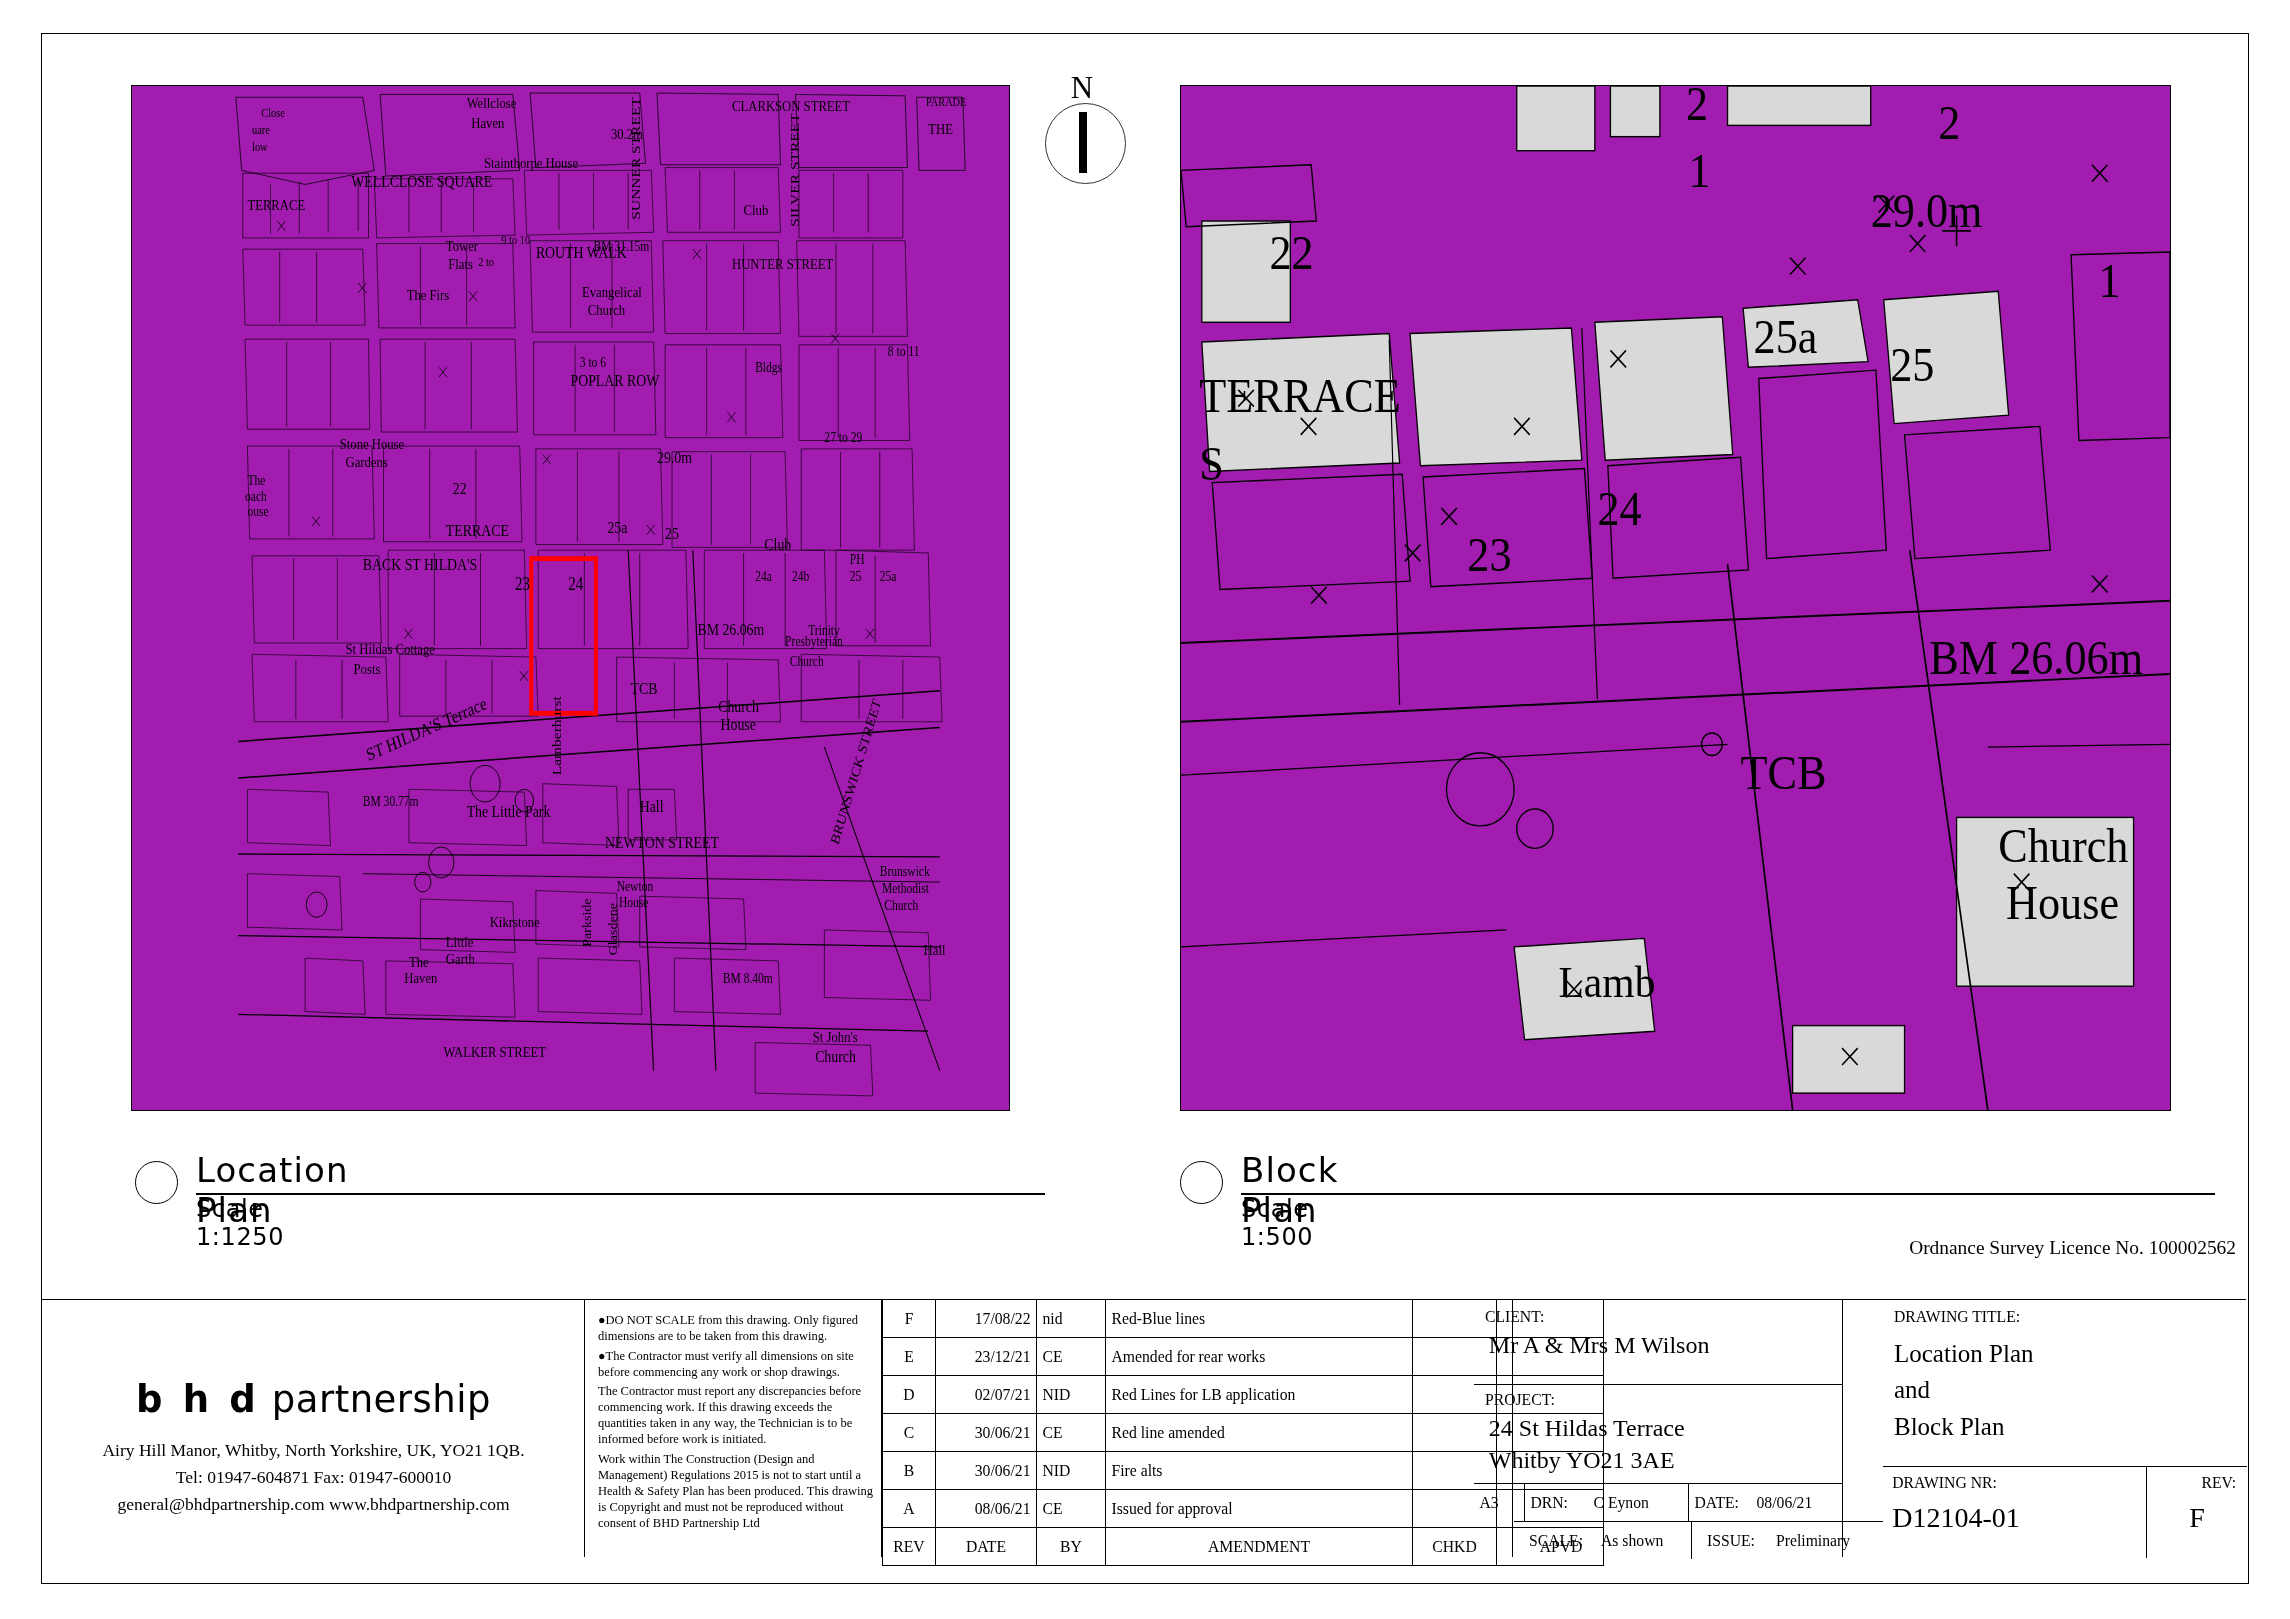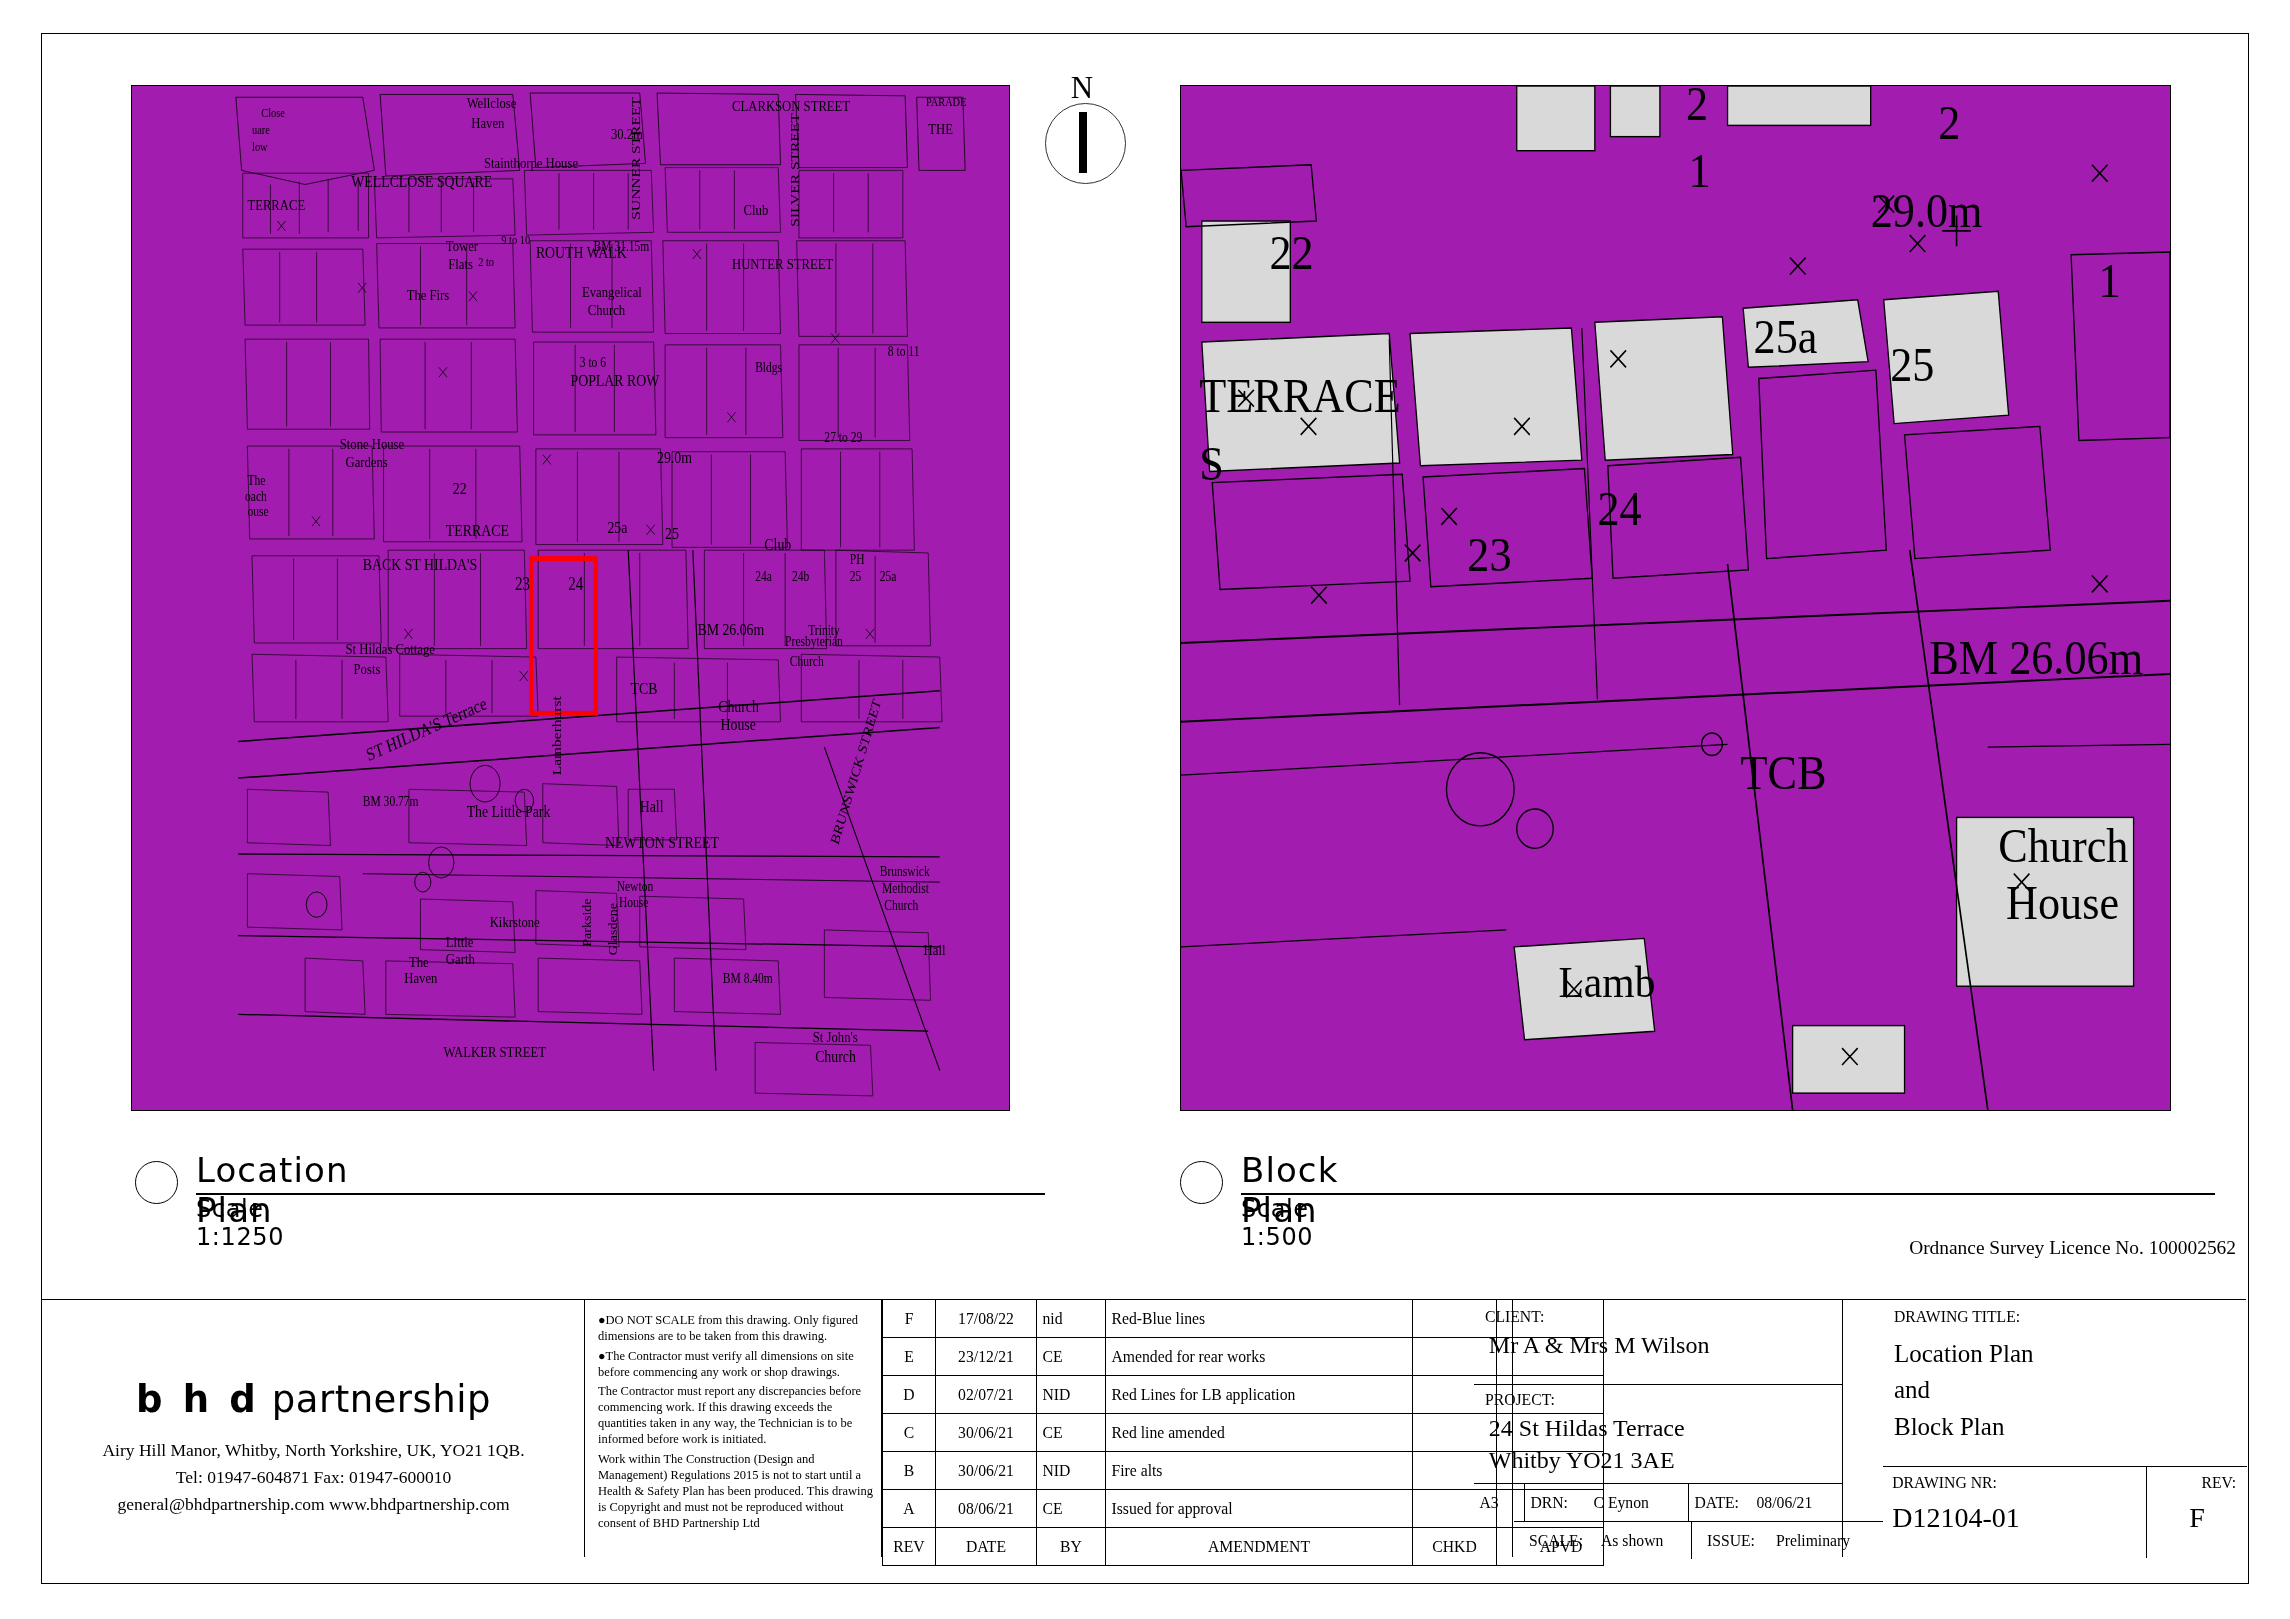--- a/index.html
+++ b/index.html
@@ -45,21 +45,21 @@
 
   .notes-box{left:585px;top:1299px;width:297px;height:258px;border-right:1.8px solid #000;}
   .notes-box p{margin:0 0 3.7px 0;font-size:12.5px;line-height:1.28;font-family:"Liberation Serif",serif;}
   .notes-inner{position:absolute;left:13px;top:13px;width:277px;}
 
   
   .rev-table{position:absolute;left:882px;top:1299px;width:631px;height:258px;border-right:1.8px solid #000;}
   .rev-table table{border-collapse:collapse;width:631px;height:258px;table-layout:fixed;font-family:"Liberation Serif",serif;}
   .rev-table td{border:0.9px solid #000;font-size:15.7px;padding:0 5.5px;height:37px;}
   .rev-table tr td:nth-child(1){width:41px;text-align:center;}
-  .rev-table tr td:nth-child(2){width:89px;text-align:center;}
+  .rev-table tr td:nth-child(2){width:89px;text-align:right;}
   .rev-table tr td:nth-child(3){width:57px;text-align:left;}
   .rev-table tr td:nth-child(4){width:295px;text-align:left;}
   .rev-table tr td:nth-child(5){width:72px;}
   .rev-table tr td:nth-child(6){width:72px;padding-left:28px;}
   .rev-table tr.hdr td{text-align:center;font-size:15.7px;}
   .rev-table td.amend-hdr{text-align:center;}
 
   
   .client-box{left:1474px;top:1299px;width:369px;height:258px;border-right:1.8px solid #000;}
   .cp-label{font-size:15.7px;font-family:"Liberation Serif",serif;}

